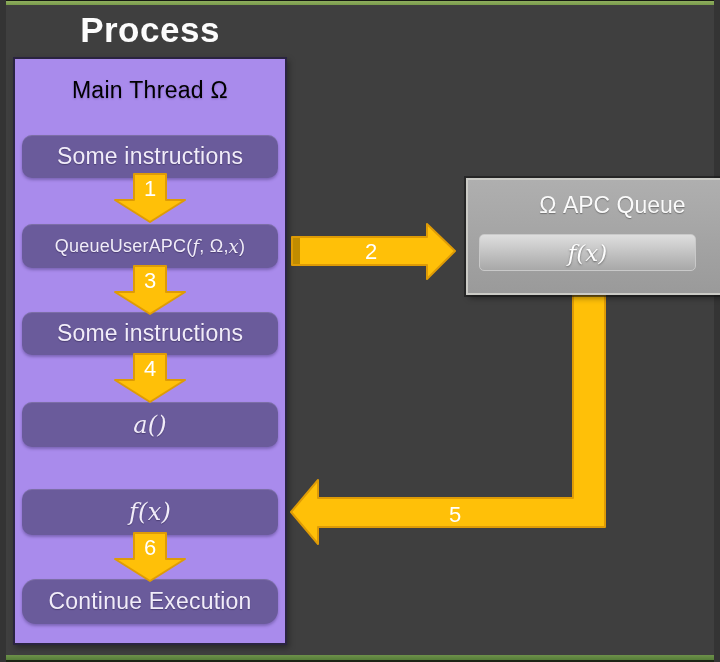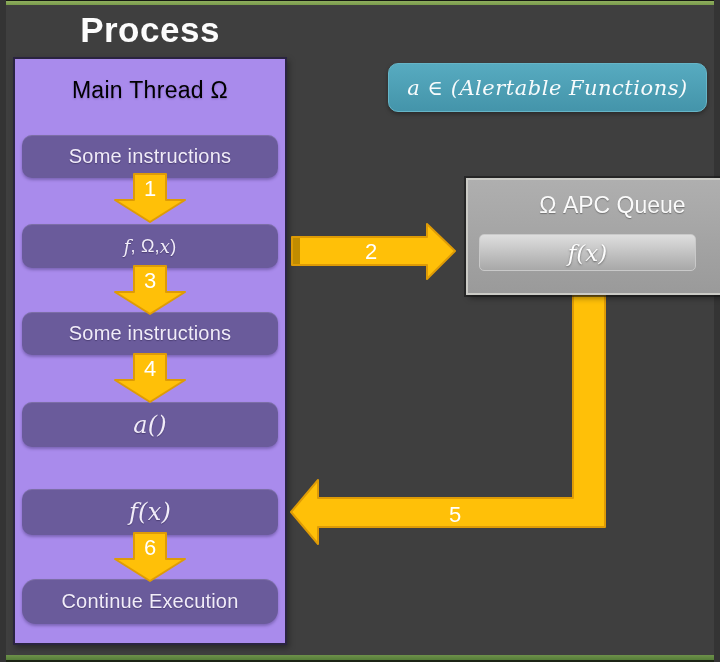--- a/index.html
+++ b/index.html
@@ -32,21 +32,21 @@
   }
   .mt-title{
     position:absolute;left:0;top:18px;width:100%;text-align:center;
     color:#000000;font-size:23px;font-weight:500;letter-spacing:.3px;
     text-shadow:0 1px 2px rgba(60,40,110,.35);
   }
   .step{
     position:absolute;left:7px;width:256px;box-sizing:border-box;
     background:#6A5B9B;border-radius:10px;color:#F1ECF9;
     display:flex;align-items:center;justify-content:center;
-    font-size:20px;letter-spacing:.2px;
+    font-size:23px;letter-spacing:.2px;
     box-shadow:0 2px 3px rgba(44,32,82,.35), inset 0 1px 0 rgba(255,255,255,.12);
     text-shadow:0 1px 1px rgba(30,20,60,.4);
   }
   .s1{top:76px;height:43px;}
   .s2{top:165px;height:44px;font-size:18px;}
   .s3{top:253px;height:43px;}
   .s4{top:343px;height:45px;}
   .s5{top:430px;height:46px;}
   .s6{top:520px;height:45px;border-radius:14px;}
   .serif-math{font-family:"DejaVu Serif",serif;font-style:italic;}
@@ -110,20 +110,21 @@
   <div class="edge-side edge-right"></div>
 
   <div class="page-title">Process</div>
 
   <div class="main-thread">
     <div class="mt-title">Main Thread Ω</div>
 
     <div class="step s1">Some instructions</div>
 
     <div class="step s2">
+      <span>QueueUserAPC(</span>
         <span class="serif-math">f</span>
         <span>, Ω, </span>
         <span class="serif-math">x</span>
         <span>)</span>
     </div>
 
     <div class="step s3">Some instructions</div>
 
     <div class="step s4 math-big">a()</div>
 
@@ -158,15 +159,14 @@
   <svg class="arrow" style="left:285px;top:293px;" width="326" height="260" viewBox="0 0 326 260">
     <polygon class="arrow-fill" points="288,2 320,2 320,234 33,234 33,251 6,219 33,187 33,205 288,205"></polygon>
     <text class="arrow-num" x="170" y="229">5</text>
   </svg>
 
   <div class="apc-queue">
     <div class="apc-title">Ω APC Queue</div>
     <div class="fx-chip serif-math">f(x)</div>
   </div>
 
-  <div class="alertable-badge">a ∈ (Alertable Functions)</div>
 
 </div>
 
 </body></html>

